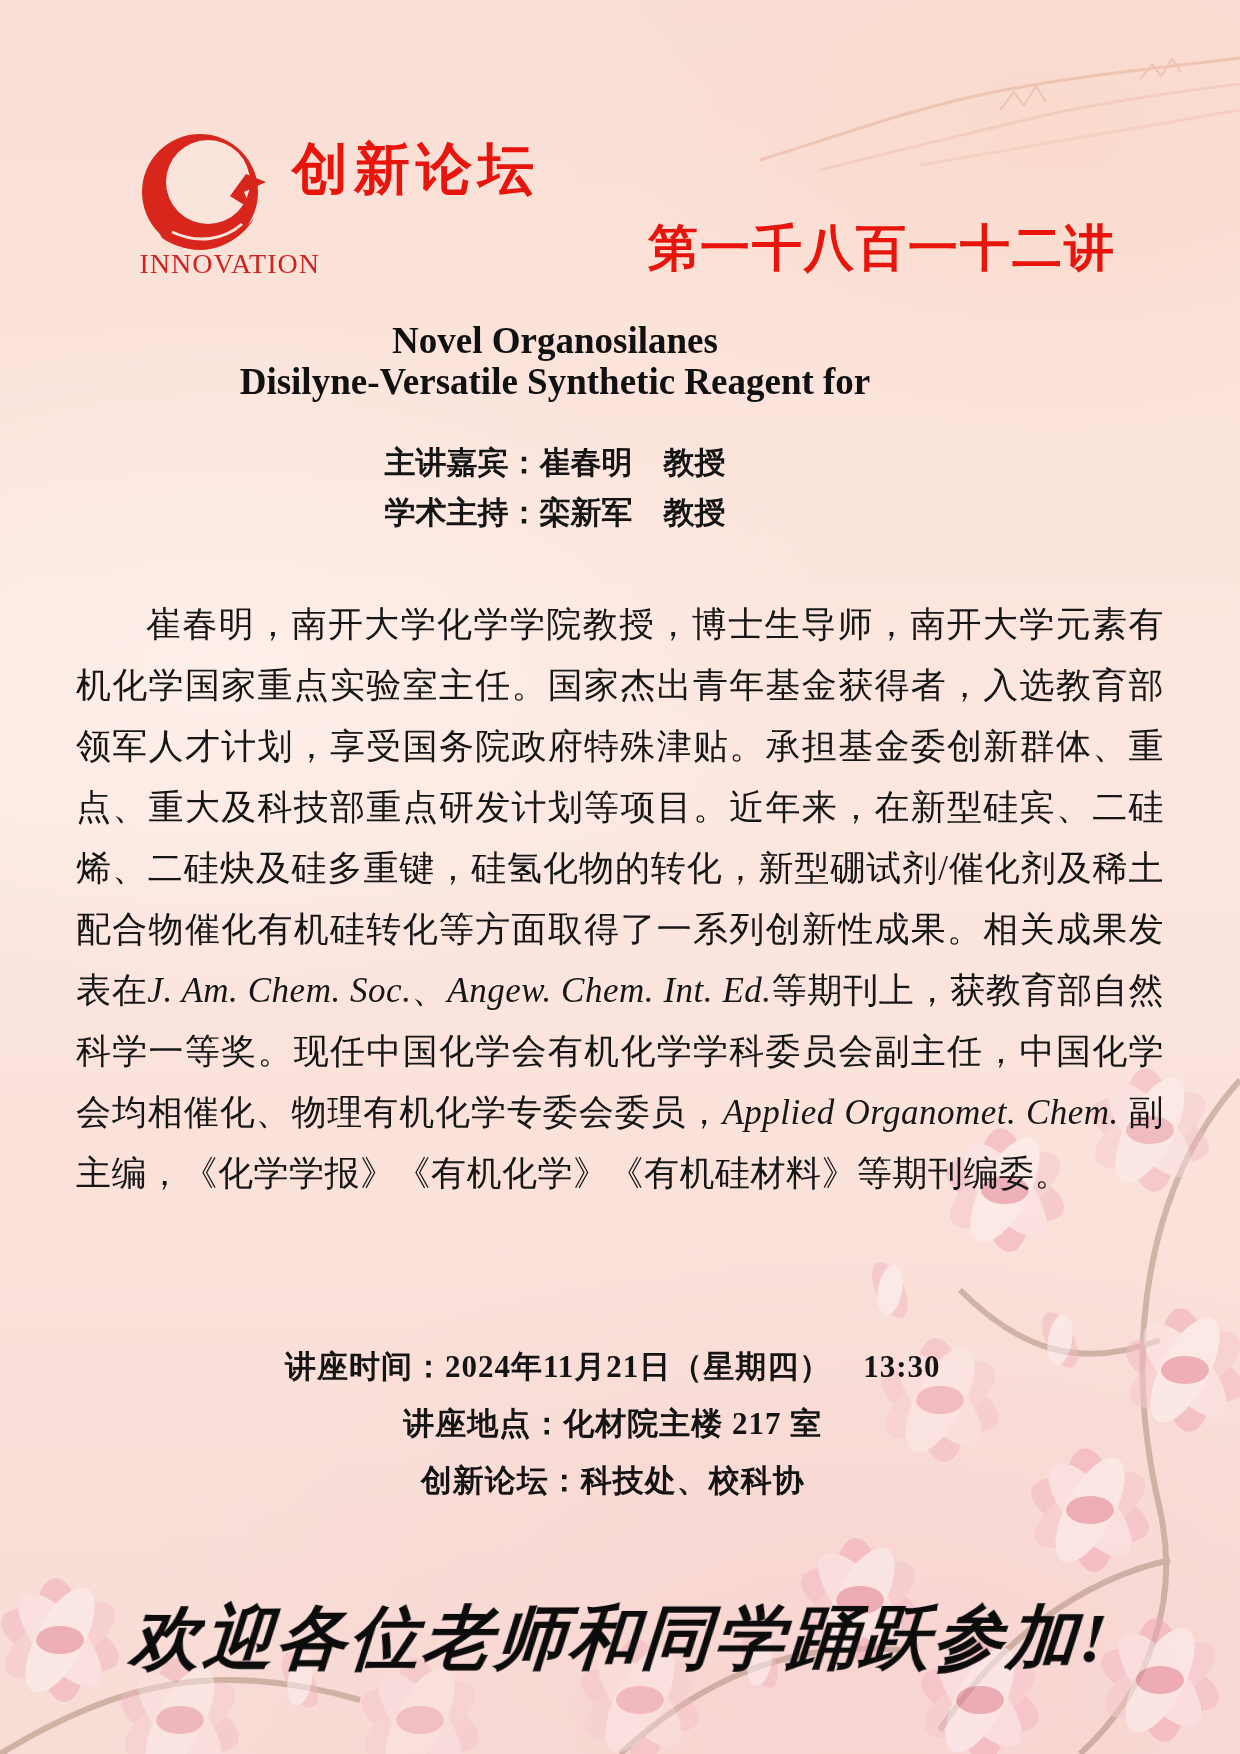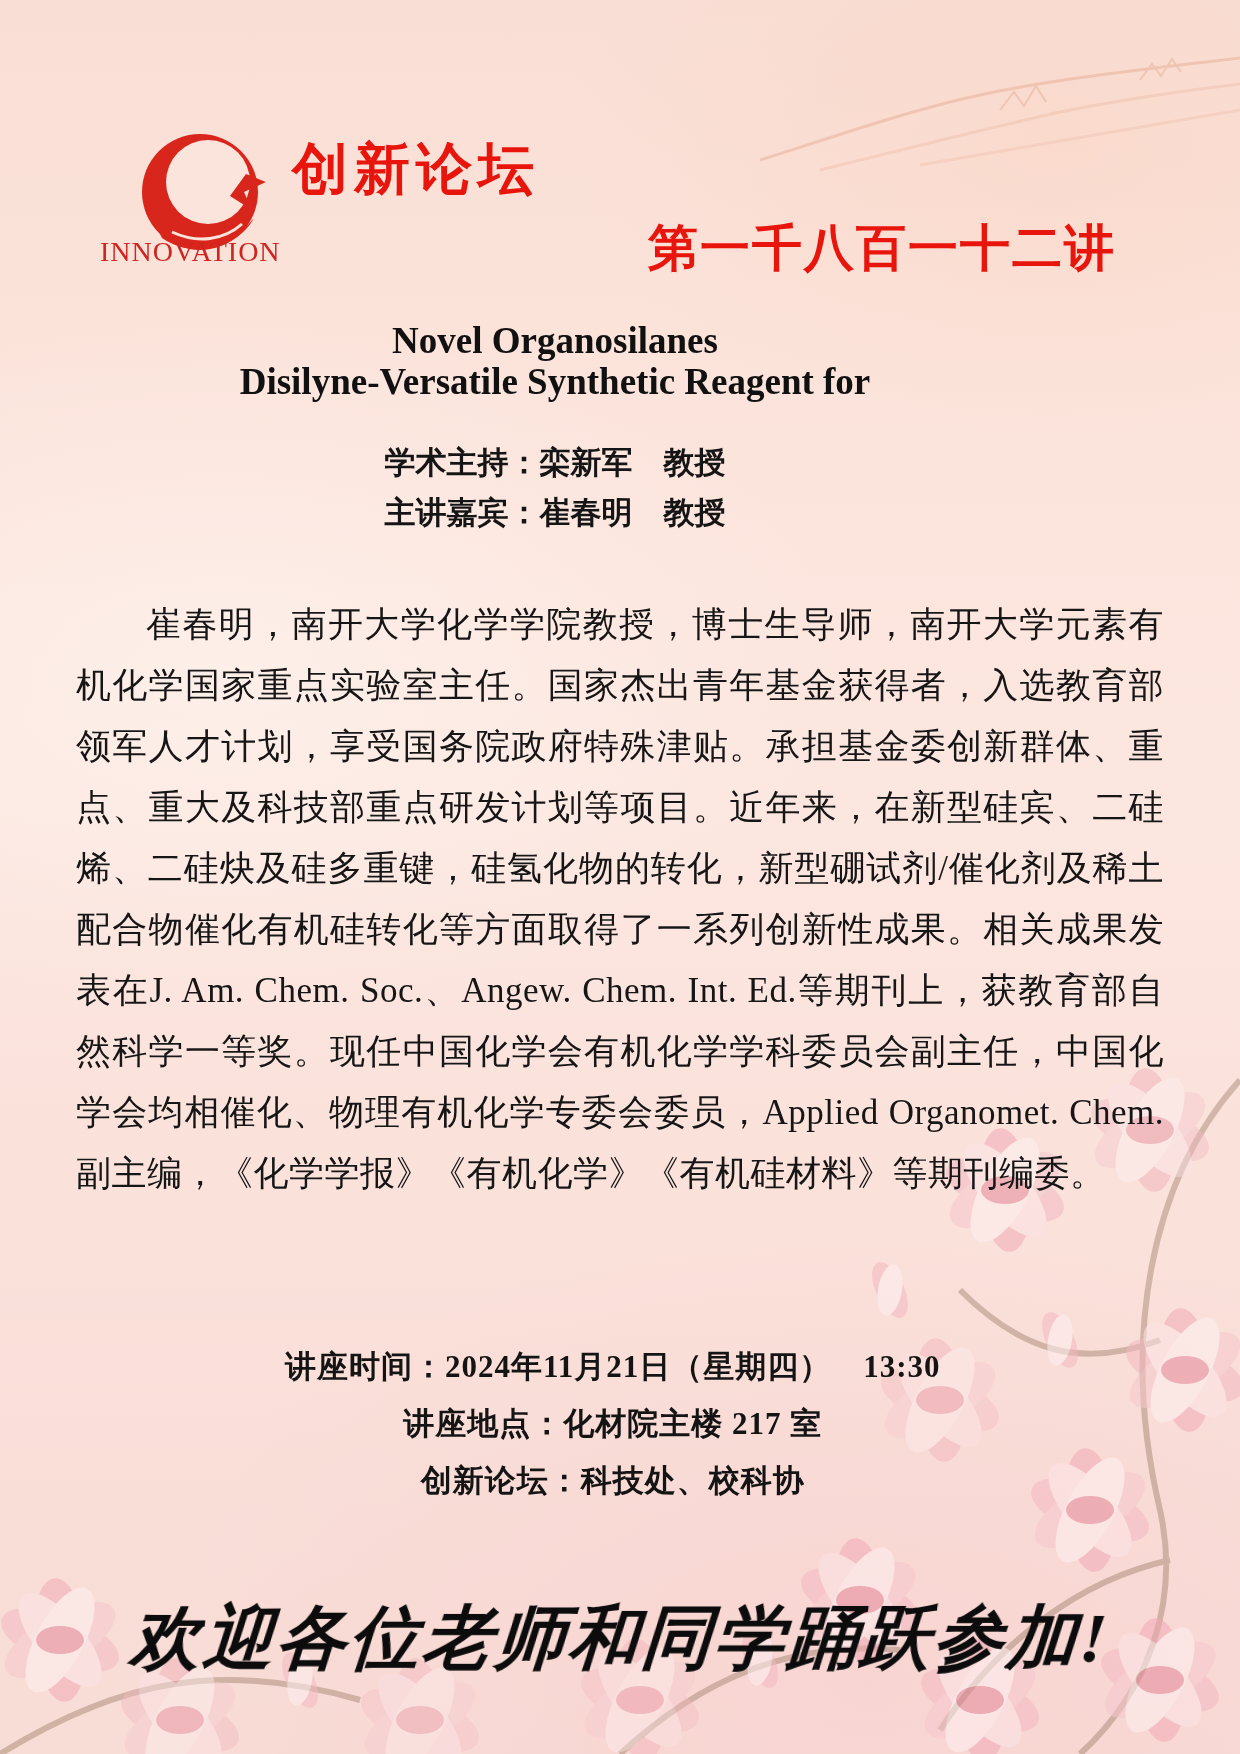--- a/index.html
+++ b/index.html
@@ -8,36 +8,36 @@
     position:relative;width:1240px;height:1754px;overflow:hidden;
     background:
       radial-gradient(ellipse 900px 500px at 18% 38%, rgba(255,246,242,.55), rgba(255,246,242,0) 70%),
       radial-gradient(ellipse 700px 420px at 85% 8%, rgba(250,214,198,.6), rgba(250,214,198,0) 70%),
       radial-gradient(ellipse 1000px 600px at 70% 96%, rgba(248,205,205,.5), rgba(248,205,205,0) 75%),
       linear-gradient(180deg,#f9ded5 0%,#fbe3da 18%,#fce7e0 45%,#fae1da 70%,#f8dcd6 100%);
   }
   .artwork{position:absolute;pointer-events:none;}
   
   .logo-wrap{position:absolute;left:128px;top:122px;width:150px;height:140px;}
-  .logo-caption{position:absolute;left:100px;top:236px;width:220px;text-align:left;
+  .logo-caption{position:absolute;left:100px;top:248px;width:220px;text-align:right;
     font-size:28px;letter-spacing:1px;color:#cf2420;font-family:"Liberation Serif",serif;}
   .forum-title{position:absolute;left:292px;top:138px;font-size:56px;font-weight:bold;
     color:#e8150d;letter-spacing:6px;font-family:"DejaVu Sans",sans-serif;line-height:1.1;}
   .lecture-no{position:absolute;left:648px;top:172px;font-size:50px;font-weight:bold;
     color:#e8150d;letter-spacing:2px;font-family:"DejaVu Sans",sans-serif;margin-top:43px;}
   
   .talk-title{position:absolute;left:0;top:320px;width:1110px;text-align:center;
     font-size:37px;font-weight:bold;color:#111;line-height:41px;font-family:"Liberation Serif",serif;}
   
   .people{position:absolute;left:0;top:438px;width:1110px;text-align:center;
     font-size:31px;font-weight:bold;color:#151515;line-height:50px;}
   
   .bio{position:absolute;left:76px;top:594px;width:1088px;font-size:35px;color:#161616;
     line-height:61px;text-align:justify;text-indent:2em;letter-spacing:.5px;}
-  .bio .italic{}
+  .bio .italic{font-style:italic;}
   
   .details{position:absolute;left:285px;top:1338px;font-size:31px;font-weight:bold;
     color:#141414;line-height:57px;letter-spacing:1px;text-align:center;}
   
   .welcome{position:absolute;left:60px;top:1592px;width:1120px;text-align:center;
     font-size:70px;font-weight:bold;font-style:italic;color:#0c0c0c;letter-spacing:3px;
     transform:skewX(-4deg);font-family:"Liberation Serif",serif;}
 </style>
 </head>
 <body>
@@ -109,22 +109,22 @@
 
   <div class="forum-title">创新论坛</div>
   <div class="lecture-no">第一千八百一十二讲</div>
 
   <div class="talk-title">
     <div>Novel Organosilanes</div>
     <div>Disilyne-Versatile Synthetic Reagent for</div>
   </div>
 
   <div class="people">
+    <div>主讲嘉宾：崔春明　教授</div>
     <div>学术主持：栾新军　教授</div>
-    <div>主讲嘉宾：崔春明　教授</div>
   </div>
 
   <div class="bio"><span>崔春明，南开大学化学学院教授，博士生导师，南开大学元素有机化学国家重点实验室主任。国家杰出青年基金获得者，入选教育部领军人才计划，享受国务院政府特殊津贴。承担基金委创新群体、重点、重大及科技部重点研发计划等项目。近年来，在新型硅宾、二硅烯、二硅炔及硅多重键，硅氢化物的转化，新型硼试剂/催化剂及稀土配合物催化有机硅转化等方面取得了一系列创新性成果。相关成果发表在</span><span class="italic">J. Am. Chem. Soc.</span><span>、</span><span class="italic">Angew. Chem. Int. Ed.</span><span>等期刊上，获教育部自然科学一等奖。现任中国化学会有机化学学科委员会副主任，中国化学会均相催化、物理有机化学专委会委员，</span><span class="italic">Applied Organomet. Chem.</span><span> 副主编，《化学学报》《有机化学》《有机硅材料》等期刊编委。</span></div>
 
   <div class="details">
     <div>讲座时间：2024年11月21日（星期四）　13:30</div>
     <div>讲座地点：化材院主楼 217 室</div>
     <div>创新论坛：科技处、校科协</div>
   </div>
 

